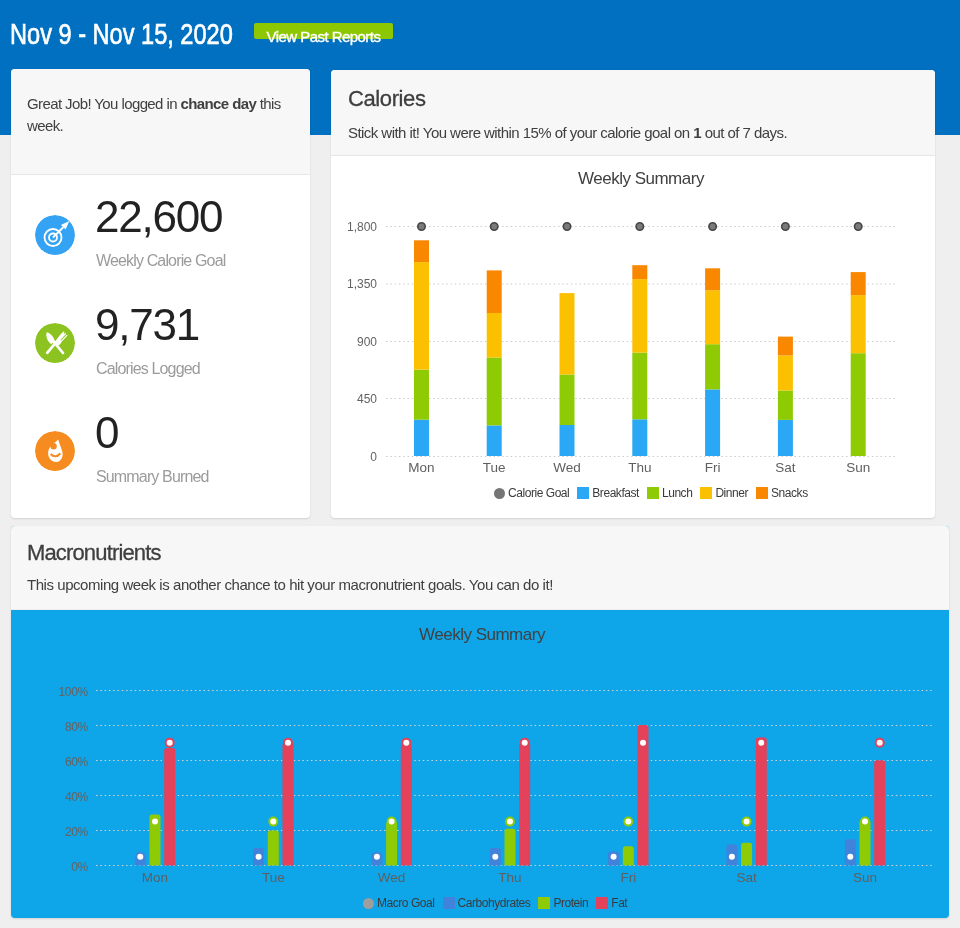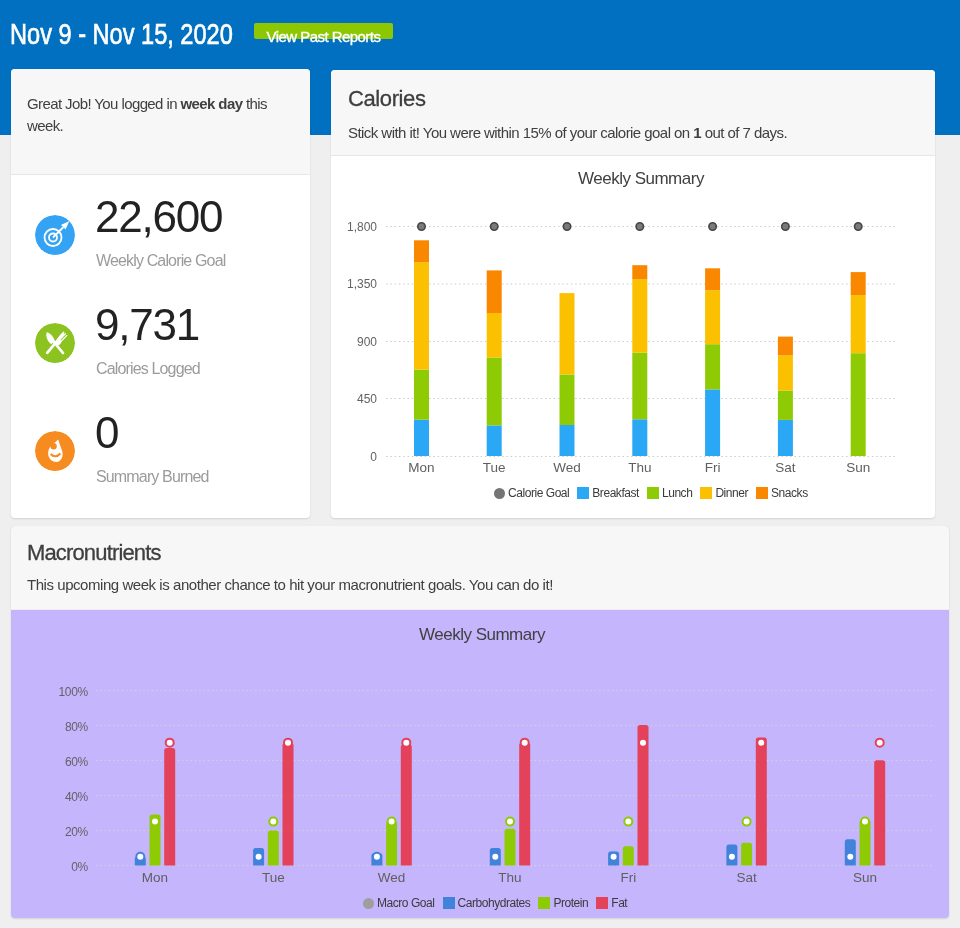--- a/index.html
+++ b/index.html
@@ -38,35 +38,35 @@
 .stat .lbl { position:absolute; left:61px; top:38px; font-size:16px; color:#9b9b9b; white-space:nowrap; line-height:1; letter-spacing:-0.85px; }
 .ic { width:40px; height:40px; border-radius:50%; }
 .s1 { top:146px; }
 .s2 { top:254px; }
 .s3 { top:362px; }
 .ctitle { position:absolute; font-size:17px; color:#414141; white-space:nowrap; line-height:1; letter-spacing:-0.5px; }
 .legend { position:absolute; display:flex; align-items:flex-start; font-size:12px; color:#3b3b3b; letter-spacing:-0.45px; }
 .legend .it { display:flex; align-items:center; margin-right:8px; white-space:nowrap; }
 .legend .dot { width:11px; height:11px; border-radius:50%; margin-right:3px; }
 .legend .sq { width:12px; height:12px; margin-right:3px; }
-.macro { position:absolute; left:11px; top:526px; width:938px; height:392px; background:#c4b5fd; border-radius:4px; box-shadow:0 1px 2px rgba(0,0,0,0.12); }
+.macro { position:absolute; left:11px; top:526px; width:938px; height:392px; background:#0ea5e9; border-radius:4px; box-shadow:0 1px 2px rgba(0,0,0,0.12); }
 .mhead { position:absolute; left:0; top:0; width:938px; height:84px; background:#f7f7f7; border-bottom:1px solid #eee; border-radius:4px 4px 0 0; }
 .mt { position:absolute; left:16px; top:16px; font-size:22px; color:#3e3e3e; letter-spacing:-0.85px; line-height:1; -webkit-text-stroke:0.3px #3e3e3e; }
 .ms { position:absolute; left:16px; top:51px; font-size:15px; color:#404040; letter-spacing:-0.45px; line-height:1; }
 svg { position:absolute; display:block; }
 </style>
 </head>
 <body>
 <div class="hdr"></div>
 <div class="h1">Nov 9 - Nov 15, 2020</div>
 <div class="btn">View Past Reports</div>
 
 <div class="card cardL">
   <div class="chead">
-    <div class="cs">Great Job! You logged in <b>week day</b> this<br>week.</div>
+    <div class="cs">Great Job! You logged in <b>chance day</b> this<br>week.</div>
   </div>
   <div class="stat s1">
     <svg class="ic" viewBox="0 0 40 40">
       <circle cx="20" cy="20" r="20" fill="#34a3f4"></circle>
       <g stroke="#fff" stroke-width="1.8" fill="none">
         <circle cx="18" cy="22.5" r="8.5"></circle>
         <circle cx="18" cy="22.5" r="4"></circle>
         <path d="M18,22.5 L28.5,12"></path>
       </g>
       <path d="M25.9,9.9 L34.4,5.9 L30.5,14.4 L28.3,11.7 Z" fill="#fff"></path>

